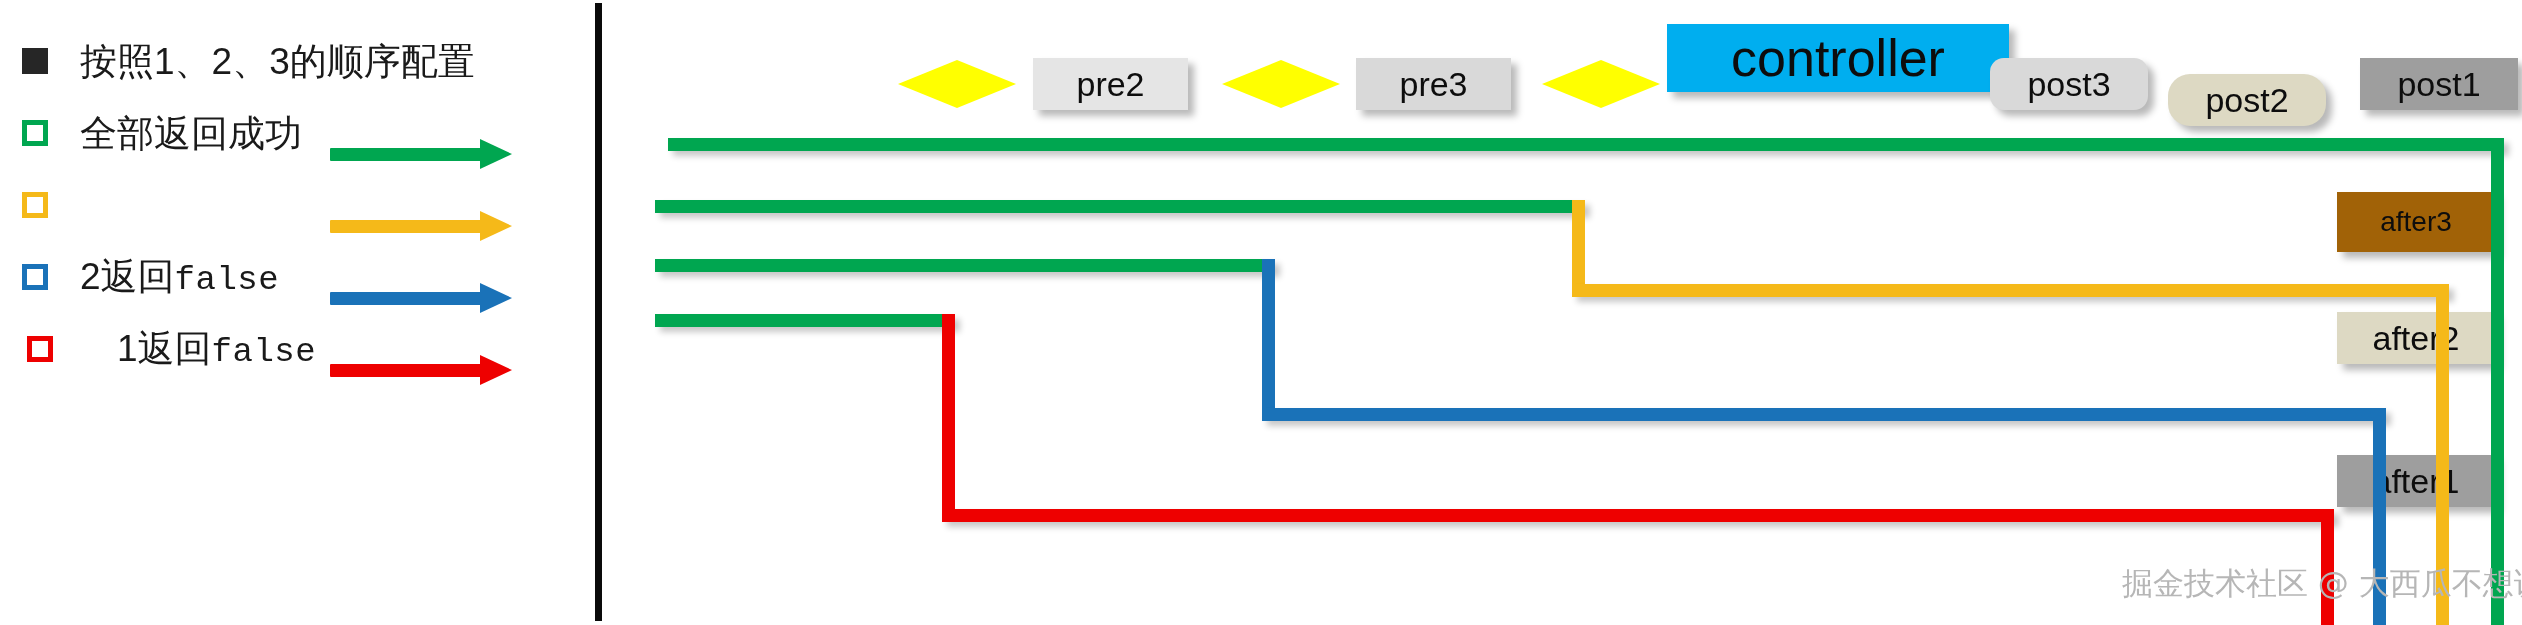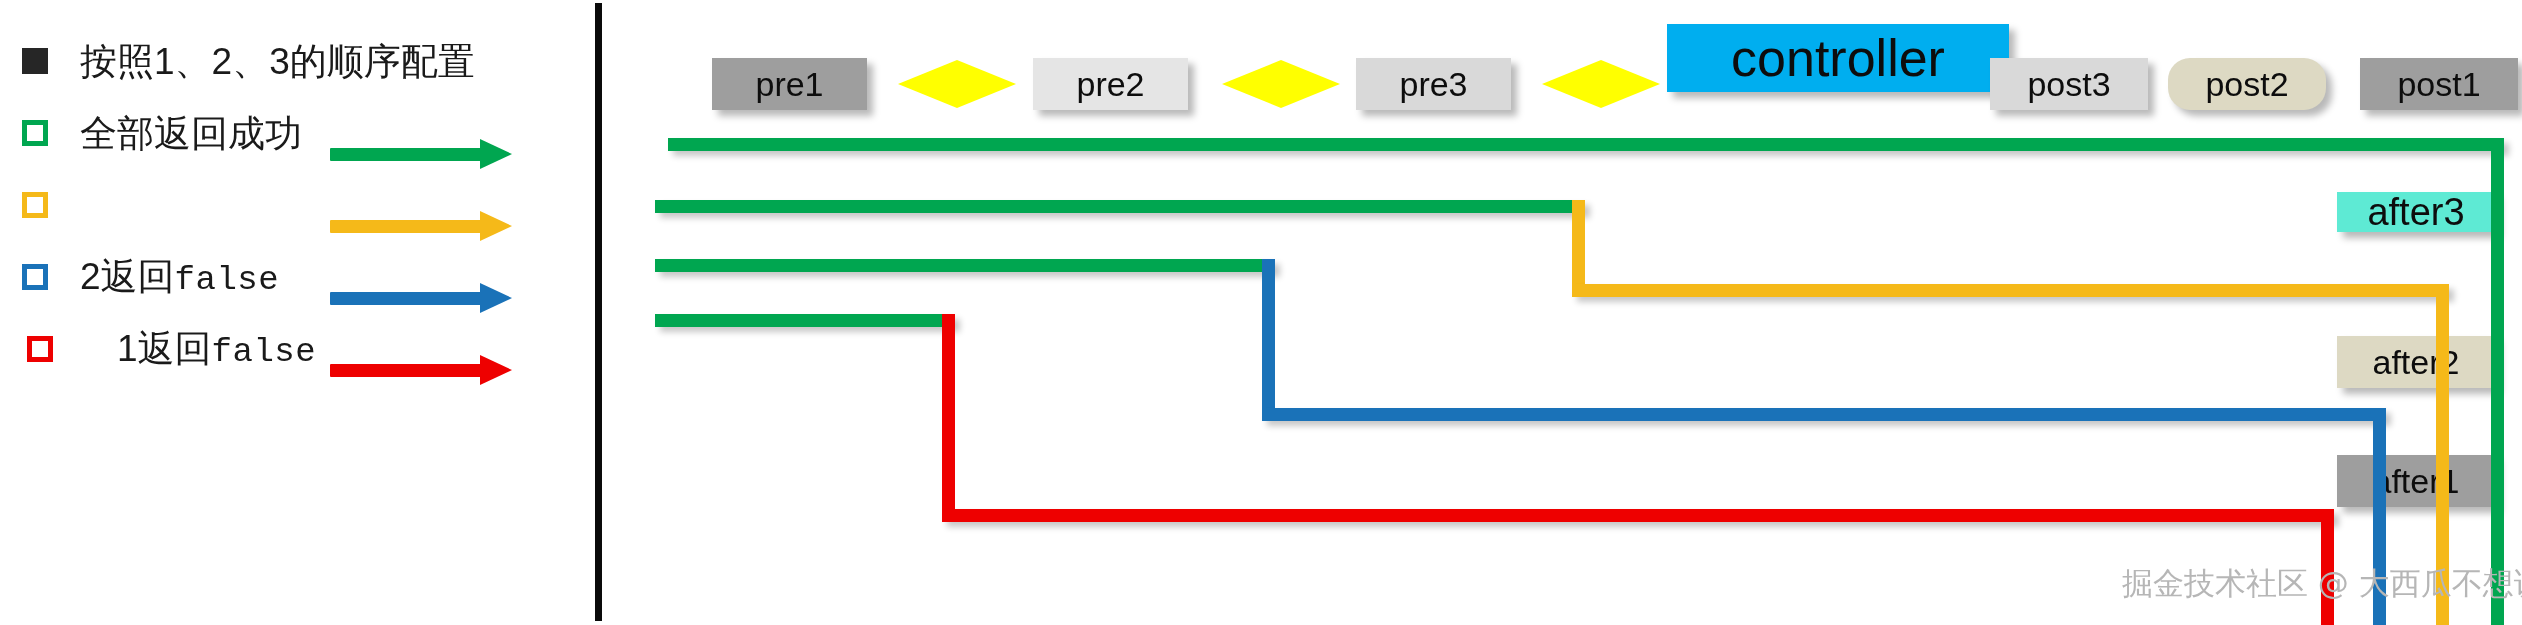--- a/index.html
+++ b/index.html
@@ -87,53 +87,50 @@
       <span class="lg-text"><span>1返回</span><span class="mono">false</span></span>
     </div>
     <div class="lg-arrow" style="left:330px;top:364px;width:190px;">
       <span class="shaft" style="width:156px;background:#EE0000;"></span>
       <span class="head" style="left:150px;border-left:32px solid #EE0000;"></span>
     </div>
   </div>
 
   <div class="divider"></div>
 
-  <div class="pbox" style="left:712px;top:58px;width:155px;height:52px;background:#9e9e9e;font-size:34px;">
-    <span>pre1</span>
-  </div>
   <div class="diamond" style="left:898px;top:60px;width:118px;height:48px;"></div>
 
   <div class="pbox" style="left:1033px;top:58px;width:155px;height:52px;background:#e5e5e5;font-size:34px;">
     <span>pre2</span>
   </div>
   <div class="diamond" style="left:1222px;top:60px;width:118px;height:48px;"></div>
 
   <div class="pbox" style="left:1356px;top:58px;width:155px;height:52px;background:#d9d9d9;font-size:34px;">
     <span>pre3</span>
   </div>
   <div class="diamond" style="left:1542px;top:60px;width:118px;height:48px;"></div>
 
   <div class="pbox" style="left:1667px;top:24px;width:342px;height:68px;background:#00AEEF;font-size:52px;">
     <span>controller</span>
   </div>
 
-  <div class="pbox" style="left:1990px;top:58px;width:158px;height:52px;background:#d9d9d9;font-size:34px;">
+  <div class="pbox" style="left:1990px;top:58px;width:158px;height:52px;background:#d9d9d9;font-size:34px;border-radius:14px;">
     <span>post3</span>
   </div>
-  <div class="pbox" style="left:2168px;top:58px;width:158px;height:52px;background:#ddd9c3;font-size:34px;border-radius:22px;">
+  <div class="pbox" style="left:2168px;top:74px;width:158px;height:52px;background:#ddd9c3;font-size:34px;border-radius:22px;">
     <span>post2</span>
   </div>
   <div class="pbox" style="left:2348px;top:58px;width:158px;height:52px;background:#9e9e9e;font-size:34px;margin-left:12px;">
     <span>post1</span>
   </div>
 
-  <div class="pbox" style="left:2337px;top:192px;width:158px;height:40px;background:#5eead4;font-size:38px;">
+  <div class="pbox" style="left:2337px;top:192px;width:158px;height:60px;background:#a16207;font-size:28px;">
     <span>after3</span>
   </div>
-  <div class="pbox" style="left:2337px;top:336px;width:158px;height:52px;background:#ddd9c3;font-size:34px;text-align:right;">
+  <div class="pbox" style="left:2337px;top:312px;width:158px;height:52px;background:#ddd9c3;font-size:34px;text-align:right;">
     <span>after2</span>
   </div>
   <div class="pbox" style="left:2337px;top:455px;width:158px;height:52px;background:#9e9e9e;font-size:34px;">
     <span>after1</span>
   </div>
 
   <div class="seg h" style="left:668px;top:138px;width:1836px;background:#00A650;"></div>
   <div class="seg v noshadow" style="left:2491px;top:138px;height:487px;background:#00A650;"></div>
 
   <div class="seg h" style="left:655px;top:200px;width:930px;background:#00A650;"></div>

